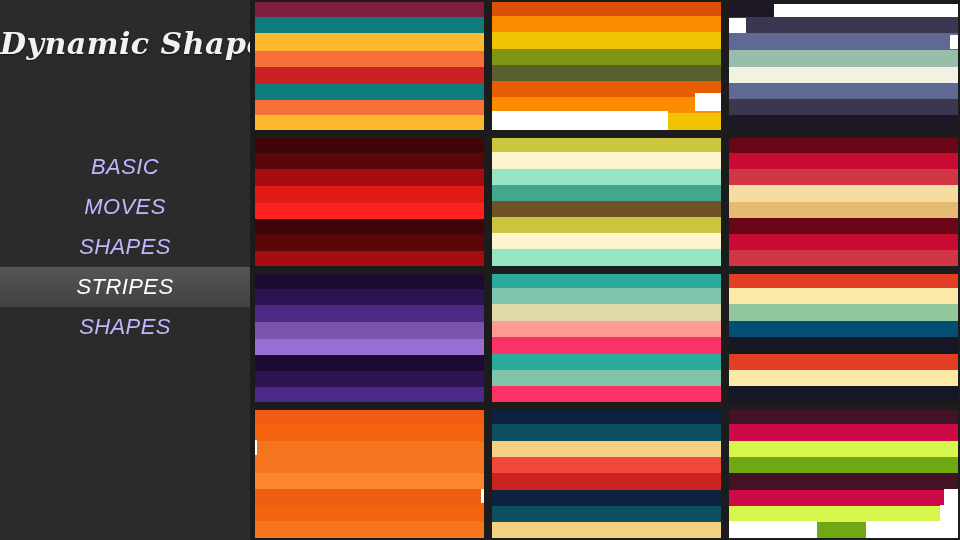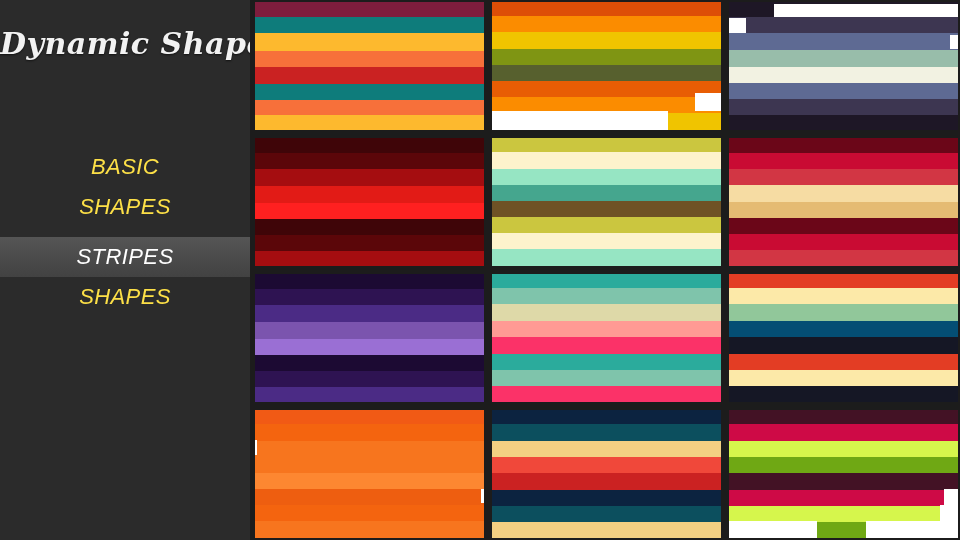--- a/index.html
+++ b/index.html
@@ -40,32 +40,31 @@
     font-style:italic;font-weight:bold;
     font-size:21px;letter-spacing:1.2px;
   }
   #menu-list{
     position:absolute;left:0;top:147px;width:250px;
     list-style:none;margin:0;padding:0;
   }
   .menu-item{
     height:40px;line-height:40px;
     text-align:center;
-    color:#fde047;
+    color:#c4b5fd;
     font-family:"Liberation Sans", sans-serif;
     font-style:italic;
     font-size:22px;
     letter-spacing:0.4px;
     white-space:nowrap;
     cursor:pointer;
   }
   .menu-item.active{
     background:linear-gradient(180deg,#555555 0%,#4b4b4b 50%,#424242 100%);
     color:#ffffff;
-    margin-top:10px;
   }
 
   
   #grid{
     position:relative;
     width:710px;height:540px;
     flex:0 0 710px;
     background:#1c1c1c;
     display:grid;
     grid-template-columns:repeat(3,1fr);
@@ -93,20 +92,21 @@
 </style>
 </head>
 <body>
 
 <div id="app">
 
   <aside id="sidebar">
     <div id="brand">Dynamic Shapes</div>
     <ul id="menu-list">
         <li class="menu-item">BASIC</li>
+        <li class="menu-item">MOVES</li>
         <li class="menu-item">SHAPES</li>
         <li class="menu-item active">STRIPES</li>
         <li class="menu-item">SHAPES</li>
       </ul>
   </aside>
 
   <main id="grid">
       <div class="cell">
         <div class="stripe" style="top: 0%; height: 11.5%; background: rgb(126, 29, 61);"></div>
         <div class="stripe" style="top: 11.5%; height: 13%; background: rgb(14, 124, 123);"></div>

